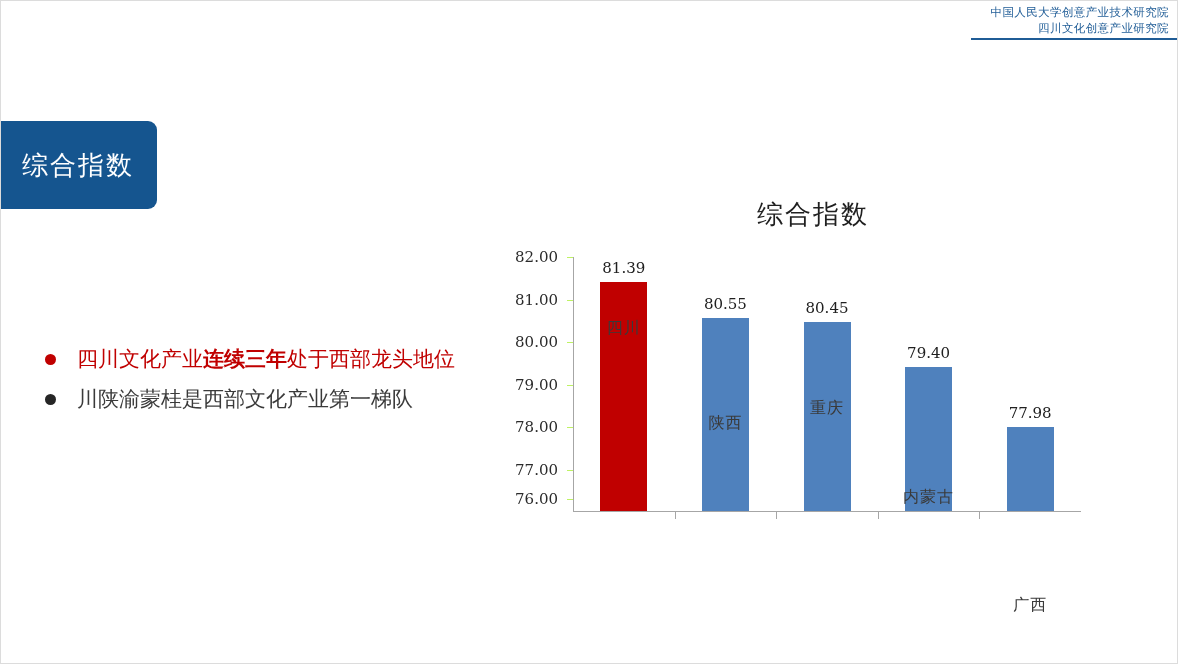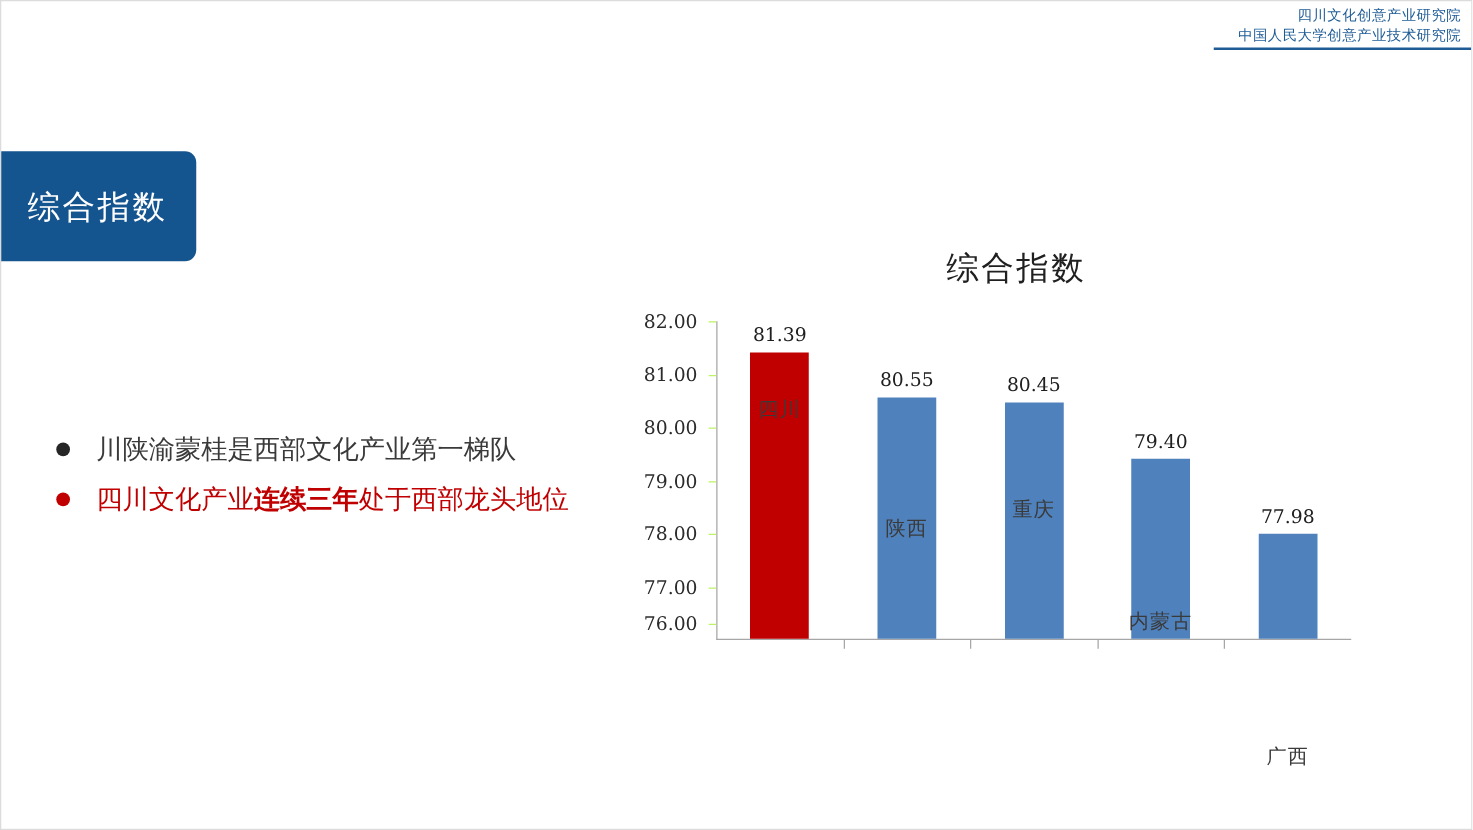--- a/index.html
+++ b/index.html
@@ -197,37 +197,37 @@
     white-space: nowrap;
     letter-spacing: 1px;
   }
 </style>
 </head>
 <body>
 
 <div class="slide">
 
   <div class="header">
+    <div class="header-line">中国人民大学创意产业技术研究院</div>
     <div class="header-line">四川文化创意产业研究院</div>
-    <div class="header-line">中国人民大学创意产业技术研究院</div>
   </div>
   <div class="header-rule"></div>
 
   <div class="badge">
     <span class="badge-label">综合指数</span>
   </div>
 
   <div class="bullets">
+    <div class="bullet-row">
+      <span class="bullet-dot red"></span>
+      <span class="bullet-text red"><span>四川文化产业</span><b>连续三年</b><span>处于西部龙头地位</span></span>
+    </div>
     <div class="bullet-row">
       <span class="bullet-dot dark"></span>
       <span class="bullet-text dark">川陕渝蒙桂是西部文化产业第一梯队</span>
-    </div>
-    <div class="bullet-row">
-      <span class="bullet-dot red"></span>
-      <span class="bullet-text red"><span>四川文化产业</span><b>连续三年</b><span>处于西部龙头地位</span></span>
     </div>
   </div>
 
   <div class="chart">
     <div class="chart-title">综合指数</div>
     <div class="plot" id="plot">
       <div class="axis-line-y"></div>
       <div class="axis-line-x"></div>
     <div class="ytick" style="top: 0px;">
           <div class="ytick-label">82.00</div>

